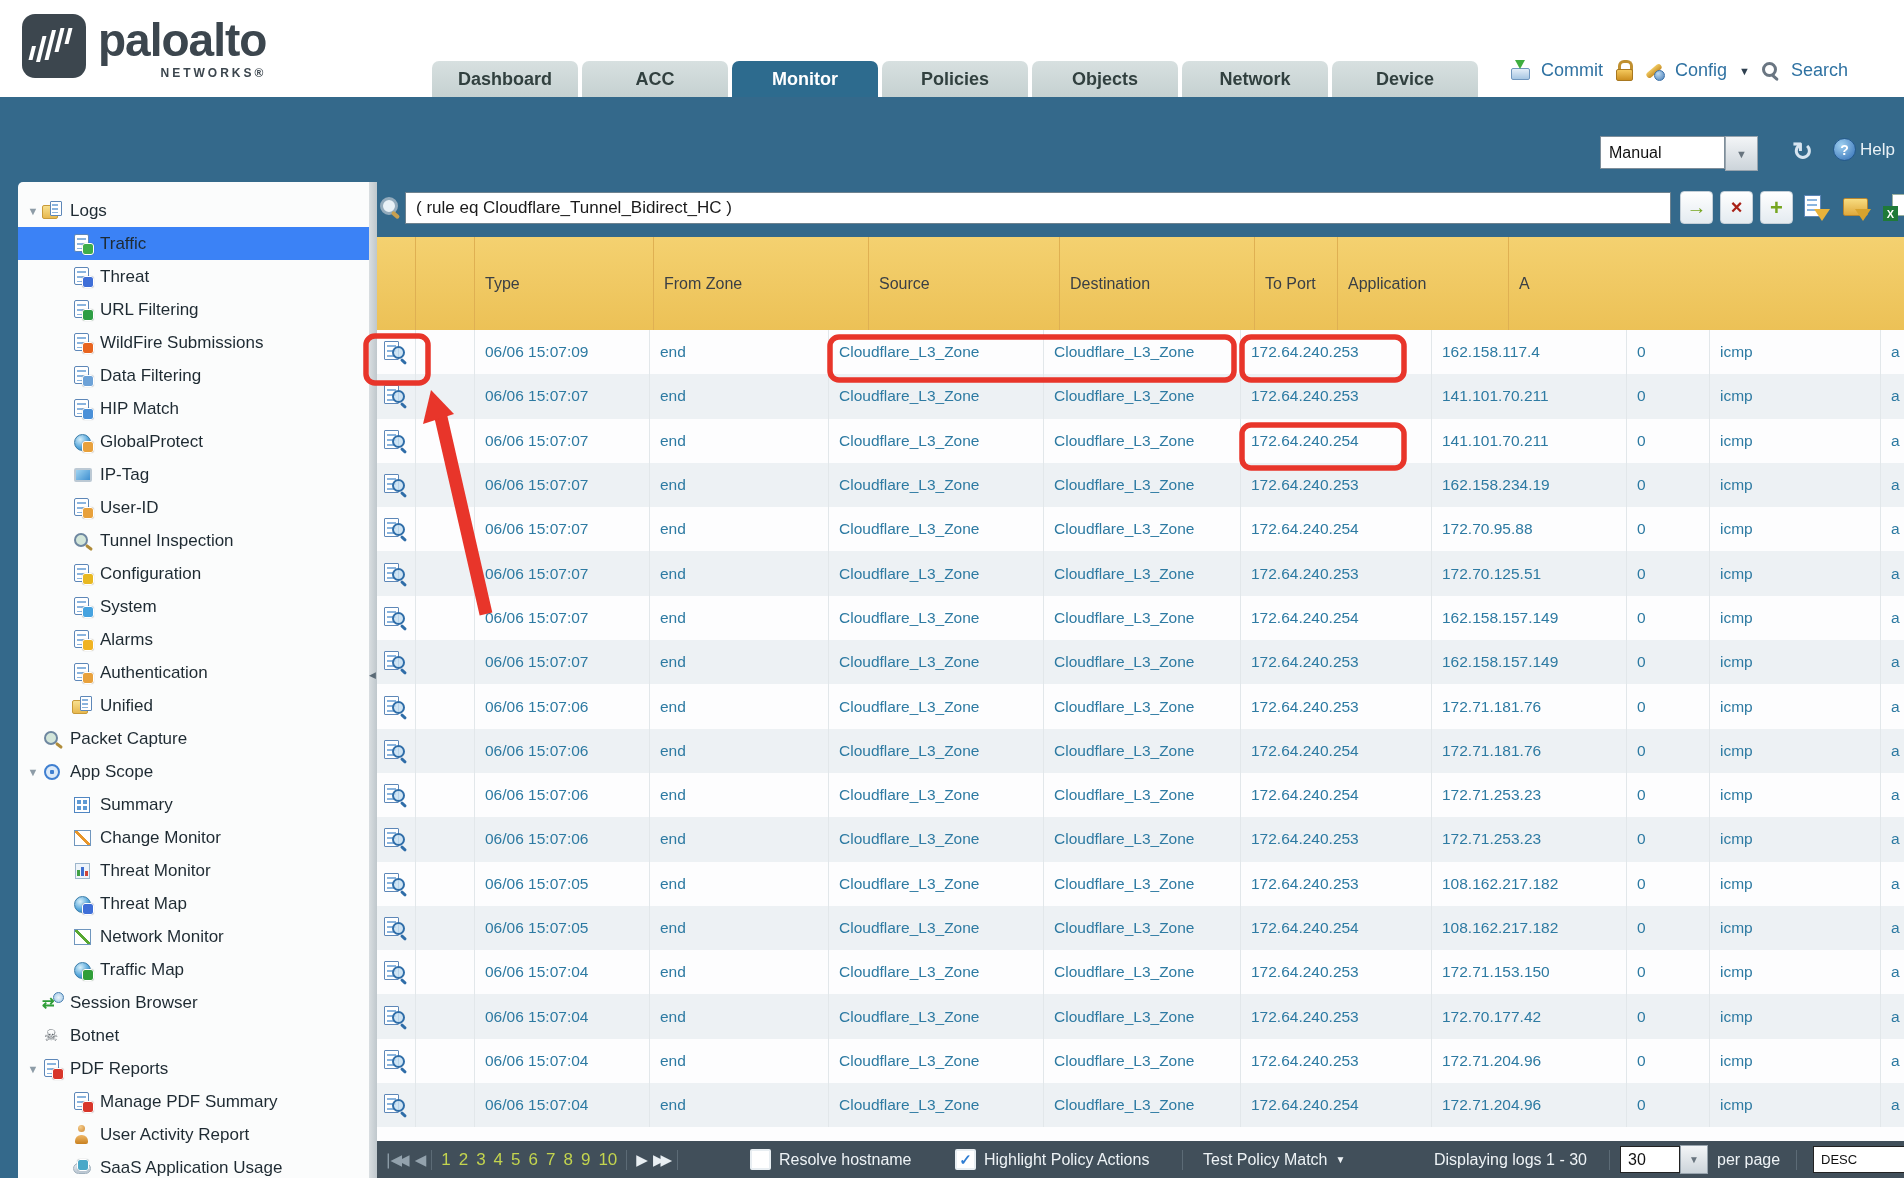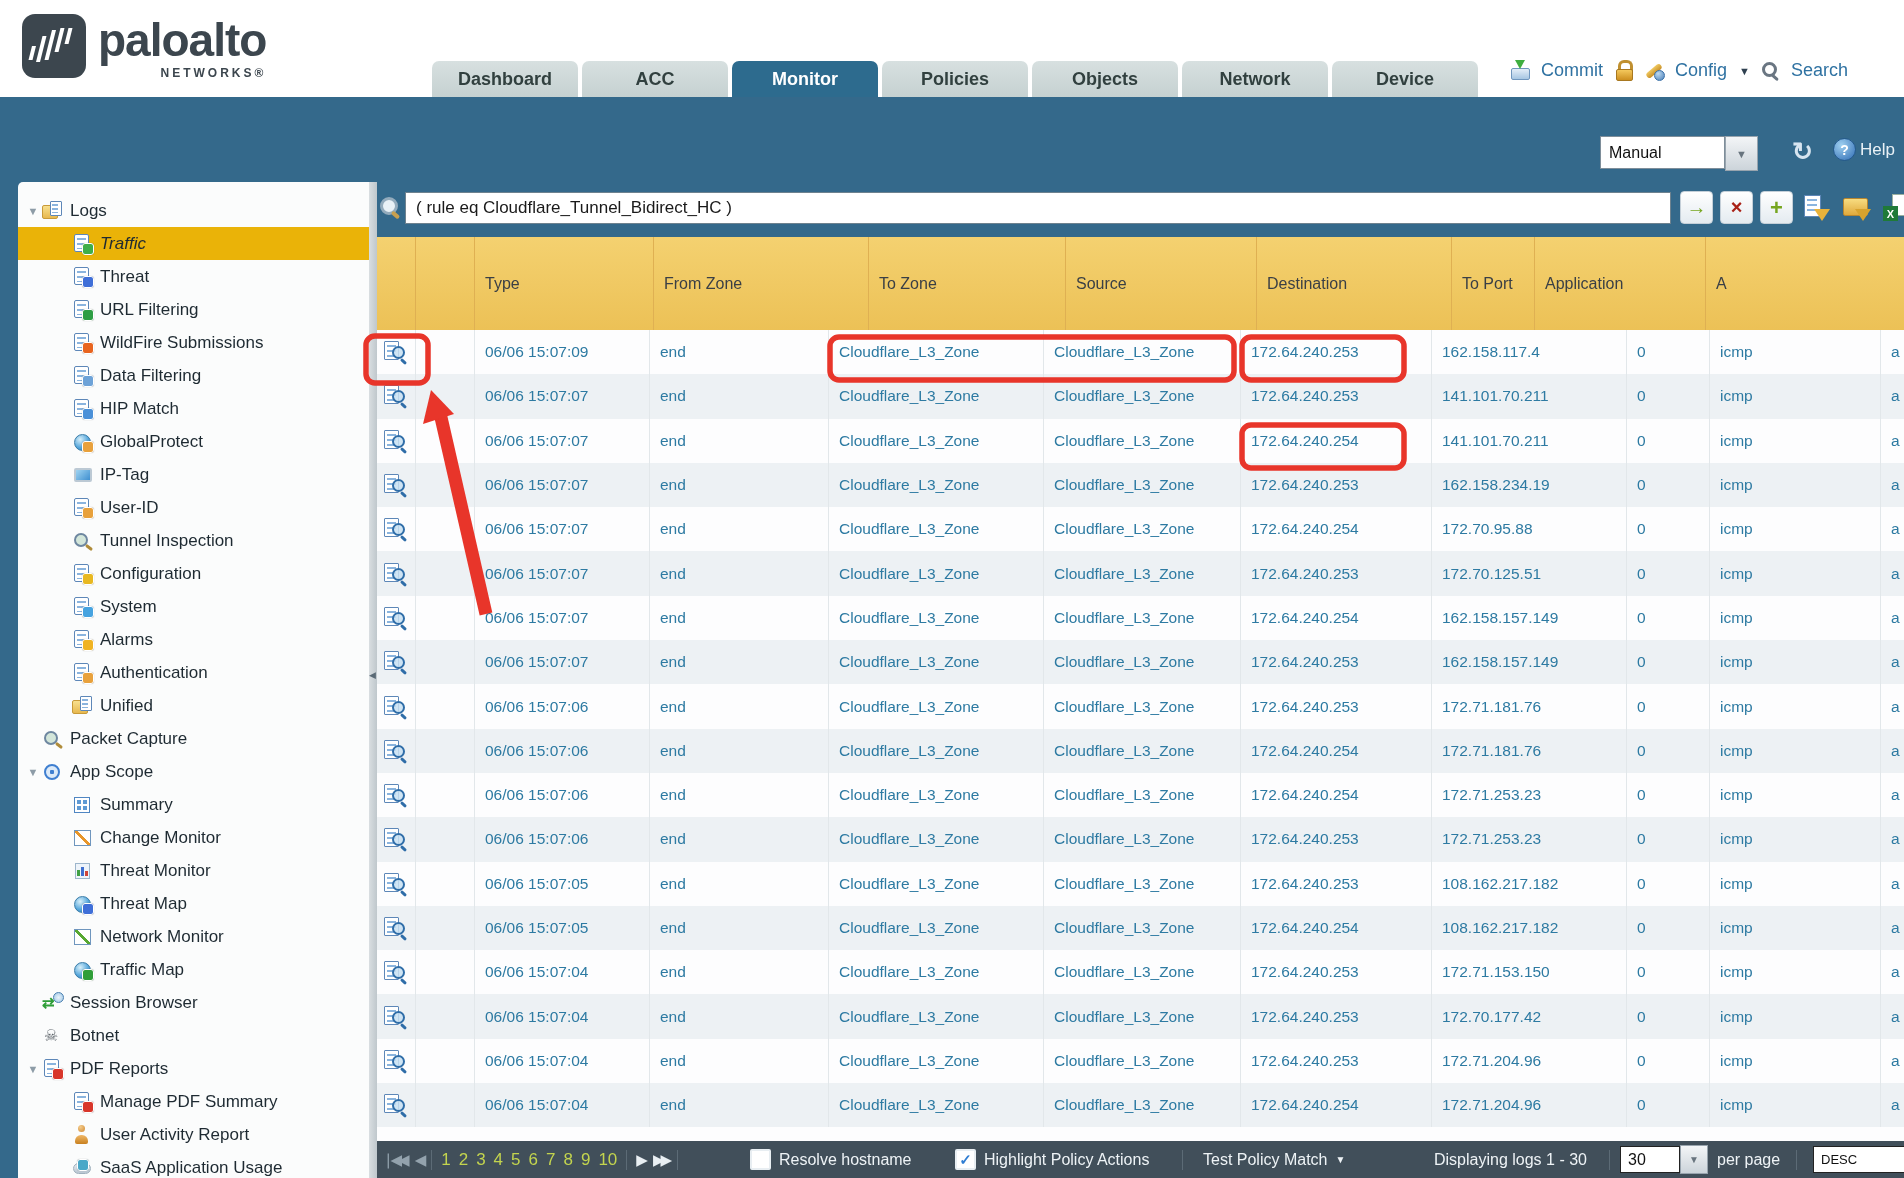--- a/index.html
+++ b/index.html
@@ -61,21 +61,21 @@
   #help{position:absolute;left:1833px;top:138px;display:flex;align-items:center;gap:4px;
       color:#e9f1f6;font-size:17px;}
   #help-ic{width:21px;height:21px;border-radius:50%;color:#fff;font-weight:bold;font-size:14px;
       background:radial-gradient(circle at 35% 30%,#9fd0f0,#2f6cb4);display:flex;align-items:center;justify-content:center;
       border:1px solid #24598c;}
 
   
   #sidebar{position:absolute;left:18px;top:182px;width:351px;height:996px;background:#fbfcfc;
       border-radius:5px 0 0 0;overflow:hidden;padding-top:12px;box-sizing:border-box;}
   .tree-item{height:33px;display:flex;align-items:center;font-size:17px;color:#1e2a32;cursor:pointer;}
-  .tree-item.selected{background:#eab308;font-style:italic;}
+  .tree-item.selected{background:#3b82f6;}
   .tree-item .exp{width:18px;flex:none;font-size:11px;color:#8d9ca7;text-align:center;}
   .lvl0{padding-left:6px;}
   .lvl0.noexp{padding-left:24px;}
   .lvl1{padding-left:54px;}
   .tree-label{margin-left:7px;white-space:nowrap;}
 
   
   .ti{width:21px;height:20px;position:relative;flex:none;display:inline-block;}
   .t-doc::before{content:"";position:absolute;left:2px;top:0;width:13px;height:16px;background:#fff;
       border:1px solid #5d87b8;border-radius:2px;
@@ -398,21 +398,20 @@
         <div class="fb fb-shape fb-excel">
           <span></span>
         </div>
       </div>
   </div>
   <div id="thead">
       <div class="hcell w0"></div>
       <div class="hcell w1"></div>
       <div class="hcell w3">Type</div>
       <div class="hcell w4">From Zone</div>
-      <div class="hcell w5">To Zone</div>
       <div class="hcell w6">Source</div>
       <div class="hcell w7">Destination</div>
       <div class="hcell w8">To Port</div>
       <div class="hcell w9">Application</div>
       <div class="hcell w10">A</div>
     </div>
   <div id="tbody">
       <div class="trow odd">
         <div class="tcell icon-cell w0">
           <span class="dicon">

